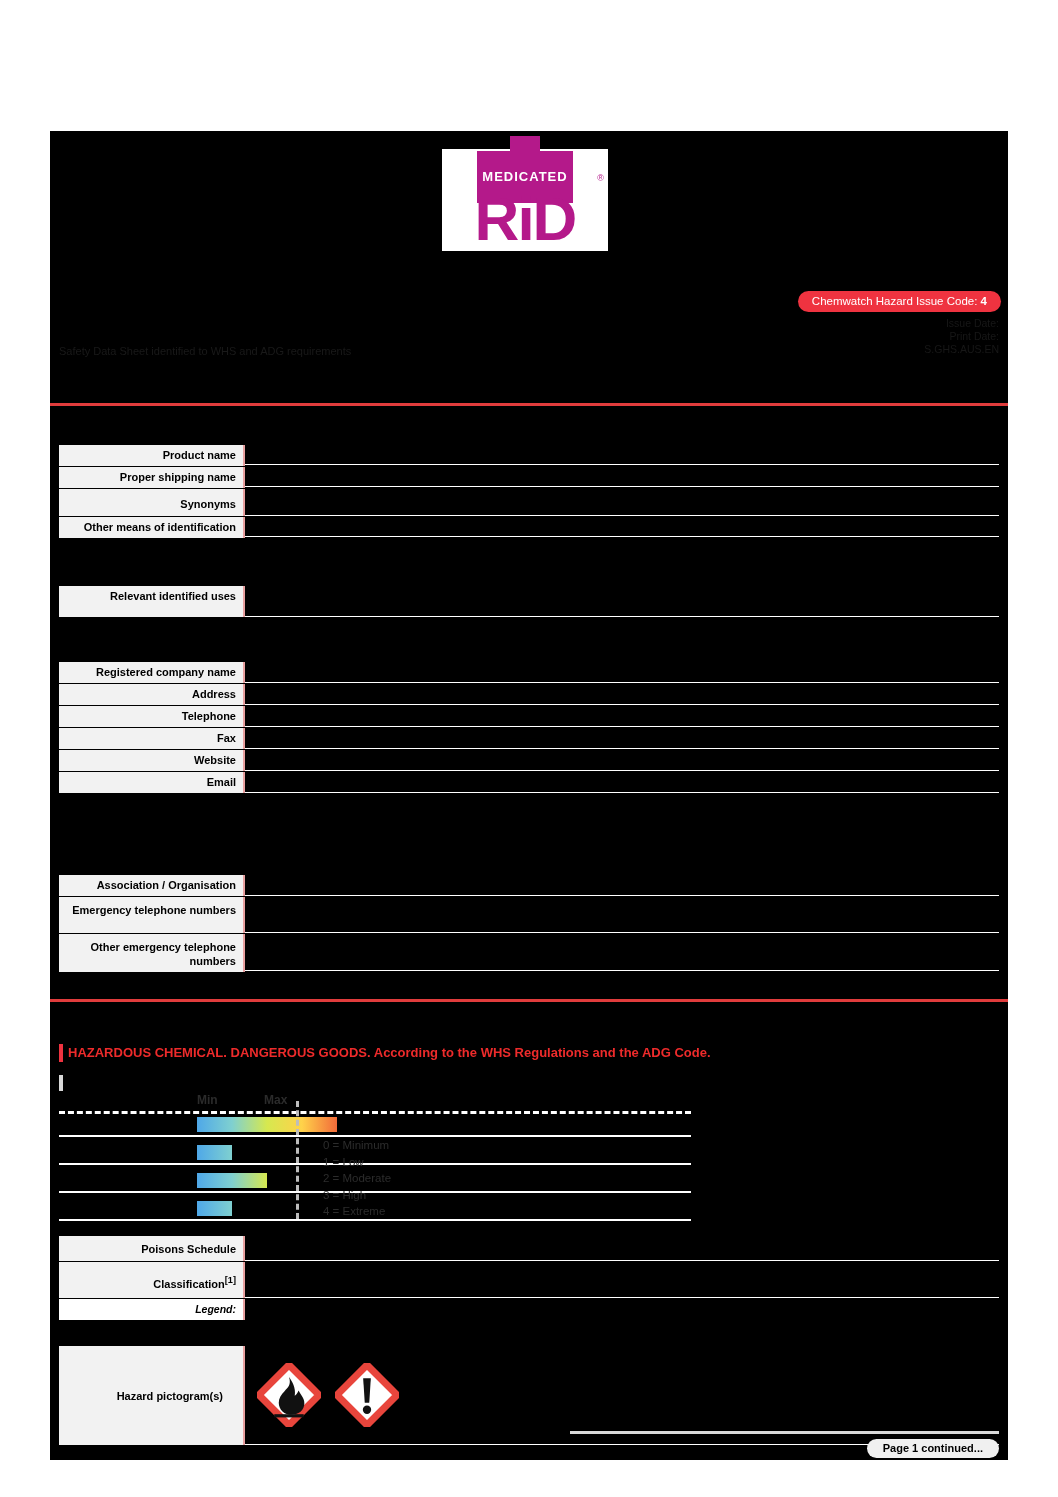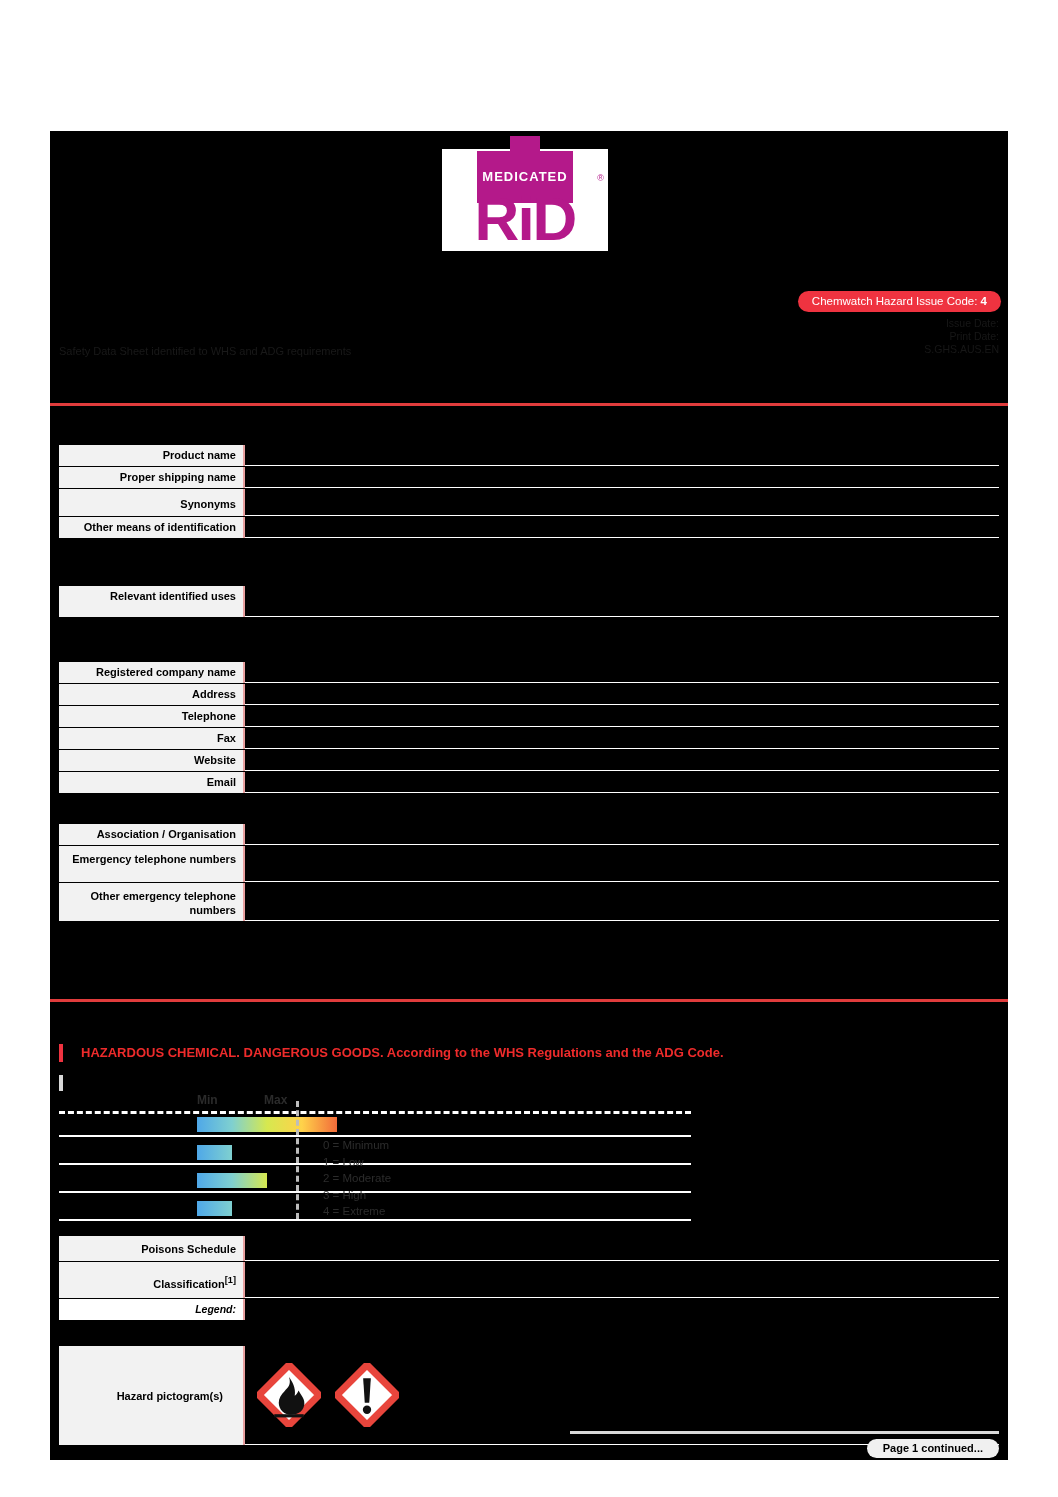--- a/index.html
+++ b/index.html
@@ -64,40 +64,40 @@
   .sds-line{
     position:absolute;left:9px;top:214px;
     color:#191919;font-size:11px;white-space:nowrap;
   }
   
   .hr-red{
     position:absolute;left:0;width:958px;height:3px;background:#e03c3c;
   }
   
   .tbl{position:absolute;left:9px;width:940px;}
-  .trow{display:flex;width:100%;margin-bottom:1px;}
+  .trow{display:flex;width:100%;margin-bottom:1px;align-items:center;}
   .tlabel{
     width:186px;min-height:18px;
     background:#f2f2f2;
     border-right:2px solid #e8a0a0;
     color:#000000;font-size:11px;font-weight:bold;
     text-align:right;padding:3px 7px 4px 4px;
     box-sizing:border-box;line-height:14px;
   }
   .tvalue{
     flex:1;background:#000000;color:#0a0a0a;font-size:11px;
     padding:3px 6px 4px 6px;box-sizing:border-box;line-height:14px;
     border-bottom:1px solid #ffffff;
     min-height:18px;
   }
   
   .haz-head{
     position:absolute;left:9px;top:913px;width:930px;
     color:#ee2b2b;font-size:13px;font-weight:bold;
-    border-left:4px solid #ef3340;padding-left:18px;line-height:18px;
+    border-left:4px solid #ef3340;padding-left:5px;line-height:18px;
   }
   .haz-sub{
     position:absolute;left:9px;top:944px;width:930px;height:16px;
     border-left:4px solid #d8d8d8;
   }
   
   .meter{position:absolute;left:9px;top:962px;width:660px;height:132px;}
   .meter-scale{
     position:absolute;left:0;top:18px;width:632px;height:0;
     border-top:3px dashed #ffffff;
@@ -242,21 +242,21 @@
       <div class="trow">
         <div class="tlabel" style="min-height:21px;">Website</div>
         <div class="tvalue" style="min-height:21px;"></div>
       </div>
       <div class="trow">
         <div class="tlabel" style="min-height:21px;">Email</div>
         <div class="tvalue" style="min-height:21px;"></div>
       </div>
     </div>
 
-    <div class="tbl" style="top:693px;">
+    <div class="tbl" style="top:744px;">
       <div class="trow">
         <div class="tlabel" style="min-height:21px;">Association / Organisation</div>
         <div class="tvalue" style="min-height:21px;"></div>
       </div>
       <div class="trow">
         <div class="tlabel" style="min-height:36px;padding-top:6px;">Emergency telephone numbers</div>
         <div class="tvalue" style="min-height:36px;padding-top:6px;"></div>
       </div>
       <div class="trow">
         <div class="tlabel" style="min-height:36px;padding-top:6px;">Other emergency telephone numbers</div>

